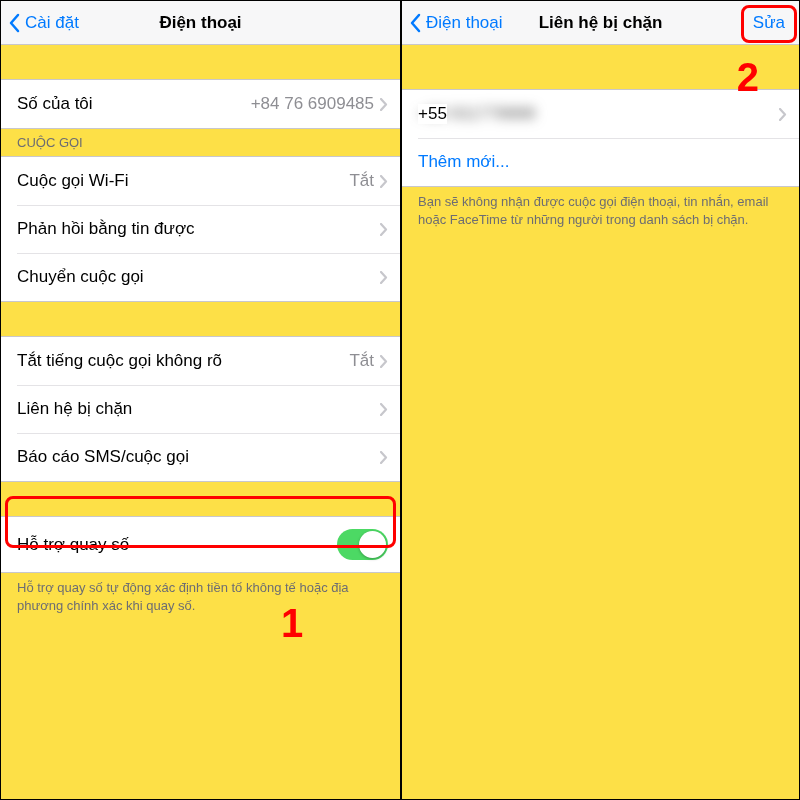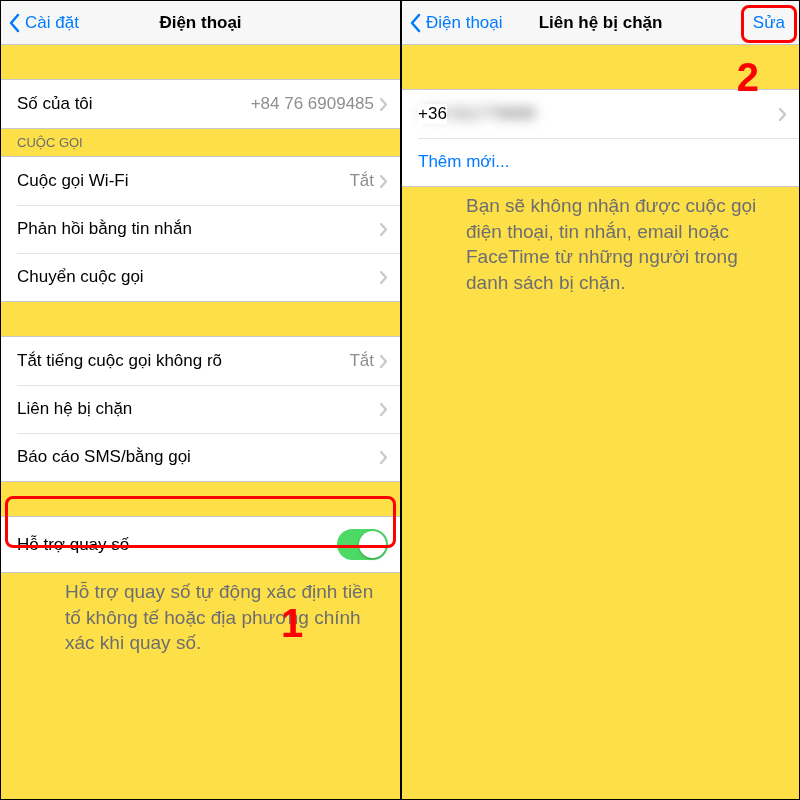--- a/index.html
+++ b/index.html
@@ -11,21 +11,21 @@
 .nav { height: 44px; display: flex; align-items: center; justify-content: space-between; border-bottom: 1px solid #c8c7cc; background: #f7f7f8; padding: 0 8px; position: relative; }
 .nav-title { position: absolute; left: 0; right: 0; text-align: center; font-size: 17px; font-weight: 600; color: #000; pointer-events: none; }
 .nav-back { display: flex; align-items: center; color: #007aff; font-size: 17px; z-index: 1; cursor: pointer; }
 .nav-back svg { width: 12px; height: 20px; margin-right: 4px; }
 .nav-edit { color: #007aff; font-size: 17px; z-index: 1; cursor: pointer; padding: 2px 6px; }
 
 .content { flex: 1; overflow-y: auto; }
 
 .group-gap { height: 34px; }
 .group-header { font-size: 13px; color: #6d6d72; padding: 6px 8px 6px 16px; text-transform: uppercase; }
-.group-footer { font-size: 19px; color: #6d6d72; padding: 6px 16px 10px 16px; line-height: 1.35; margin-left: 48px; }
+.group-footer { font-size: 13px; color: #6d6d72; padding: 6px 16px 10px 16px; line-height: 1.35; }
 
 .cell { background: #fff; min-height: 48px; display: flex; align-items: center; padding: 12px 12px 12px 16px; font-size: 17px; color: #000; position: relative; cursor: pointer; }
 .cell + .cell::before { content: ""; position: absolute; top: 0; left: 16px; right: 0; height: 1px; background: #c8c7cc; transform: scaleY(0.5); }
 .list { border-top: 1px solid #c8c7cc; border-bottom: 1px solid #c8c7cc; }
 .cell .label { flex: 1; }
 .cell .label.blurred { filter: blur(6px); color: #555; }
 .cell .value { color: #8e8e93; margin-right: 6px; }
 .cell .link { color: #007aff; text-align: right; }
 
 .chevron { width: 8px; height: 13px; flex-shrink: 0; }
@@ -69,21 +69,21 @@
       <div class="group-header">CUỘC GỌI</div>
       <div class="list">
         <div class="cell">
           <span class="label">Cuộc gọi Wi-Fi</span>
           <span class="value">Tắt</span>
           <svg class="chevron" viewBox="0 0 8 13">
               <path d="M1 1l5 5.5L1 12"></path>
             </svg>
         </div>
         <div class="cell">
-          <span class="label">Phản hồi bằng tin nhắn</span>
+          <span class="label">Phản hồi bằng tin được</span>
           <svg class="chevron" viewBox="0 0 8 13">
               <path d="M1 1l5 5.5L1 12"></path>
             </svg>
         </div>
         <div class="cell">
           <span class="label">Chuyển cuộc gọi</span>
           <svg class="chevron" viewBox="0 0 8 13">
               <path d="M1 1l5 5.5L1 12"></path>
             </svg>
         </div>
@@ -98,21 +98,21 @@
               <path d="M1 1l5 5.5L1 12"></path>
             </svg>
         </div>
         <div class="cell">
           <span class="label">Liên hệ bị chặn</span>
           <svg class="chevron" viewBox="0 0 8 13">
               <path d="M1 1l5 5.5L1 12"></path>
             </svg>
         </div>
         <div class="cell">
-          <span class="label">Báo cáo SMS/bằng gọi</span>
+          <span class="label">Báo cáo SMS/cuộc gọi</span>
           <svg class="chevron" viewBox="0 0 8 13">
               <path d="M1 1l5 5.5L1 12"></path>
             </svg>
         </div>
       </div>
 
       <div class="group-gap"></div>
       <div class="list">
         <div class="cell">
           <span class="label">Hỗ trợ quay số</span>
@@ -138,21 +138,21 @@
       </div>
       <div class="nav-title">Liên hệ bị chặn</div>
       <div class="nav-edit">Sửa</div>
     </div>
 
     <div class="content">
       <div style="height:44px"></div>
       <div class="list">
         <div class="cell">
           <span class="label blurred">+84 911778888</span>
-          <span style="position:absolute; left:16px; color:#000; background:#fff;">+36</span>
+          <span style="position:absolute; left:16px; color:#000; background:#fff;">+55</span>
           <svg class="chevron" viewBox="0 0 8 13">
               <path d="M1 1l5 5.5L1 12"></path>
             </svg>
         </div>
         <div class="cell">
           <span class="link">Thêm mới...</span>
         </div>
       </div>
       <div class="group-footer">Bạn sẽ không nhận được cuộc gọi điện thoại, tin nhắn, email hoặc FaceTime từ những người trong danh sách bị chặn.</div>
     </div>

